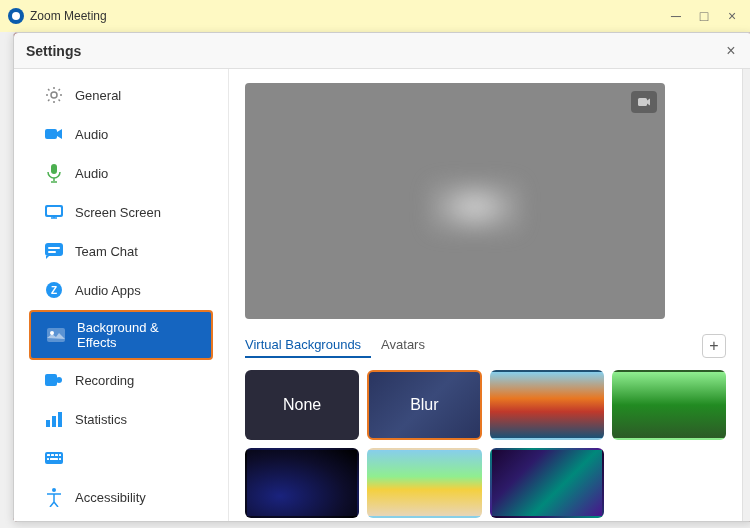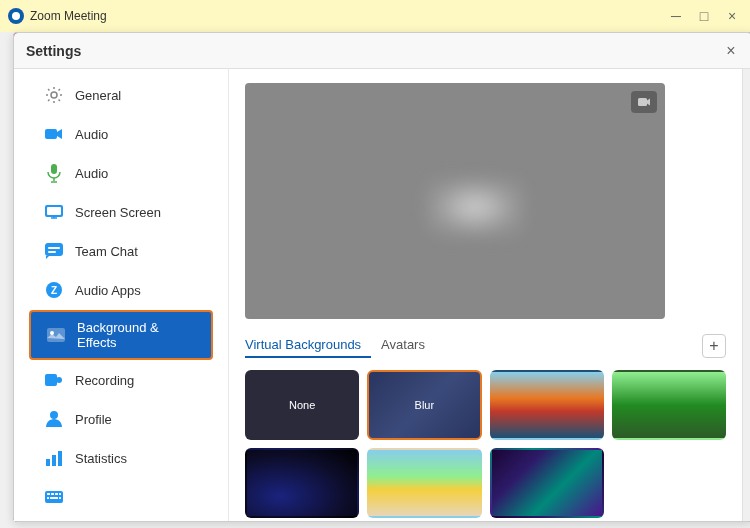--- a/index.html
+++ b/index.html
@@ -212,21 +212,21 @@
     }
     .bg-item {
       border-radius: 6px;
       overflow: hidden;
       cursor: pointer;
       position: relative;
       height: 70px;
       display: flex;
       align-items: center;
       justify-content: center;
-      font-size: 11px;
+      font-size: 16px;
       border: 2px solid transparent;
     }
     .bg-item.selected {
       border: 2px solid #e87722;
       border-radius: 6px;
     }
     .bg-item-none {
       background: #2a2a3a;
       color: #fff;
       font-weight: 500;
@@ -367,29 +367,20 @@
       <div class="sidebar-item">
         <div class="sidebar-item-icon">
           <svg width="20" height="18" viewBox="0 0 20 18" fill="none">
             <rect x="1" y="3" width="12" height="12" rx="2" fill="#2196f3"></rect>
             <circle cx="15" cy="9" r="3" fill="#2196f3"></circle>
           </svg>
         </div>
         <span class="sidebar-item-label">Recording</span>
       </div>
 
-      <div class="sidebar-item">
-        <div class="sidebar-item-icon">
-          <svg width="18" height="20" viewBox="0 0 18 20" fill="none">
-            <circle cx="9" cy="6" r="4" fill="#2196f3"></circle>
-            <path d="M1 18c0-4.4 3.6-8 8-8s8 3.6 8 8" fill="#2196f3"></path>
-          </svg>
-        </div>
-        <span class="sidebar-item-label">Profile</span>
-      </div>
 
       <div class="sidebar-item">
         <div class="sidebar-item-icon">
           <svg width="18" height="18" viewBox="0 0 18 18" fill="none">
             <rect x="1" y="10" width="4" height="7" fill="#2196f3"></rect>
             <rect x="7" y="6" width="4" height="11" fill="#2196f3"></rect>
             <rect x="13" y="2" width="4" height="15" fill="#2196f3"></rect>
           </svg>
         </div>
         <span class="sidebar-item-label">Statistics</span>

